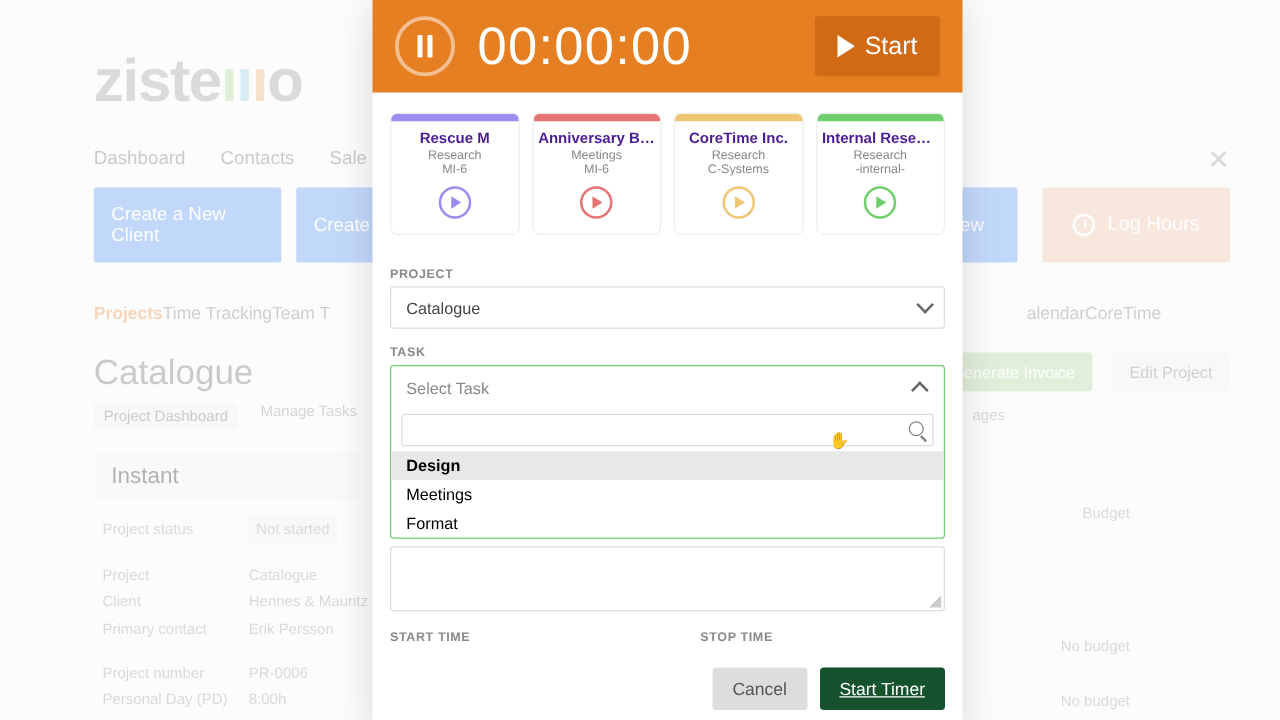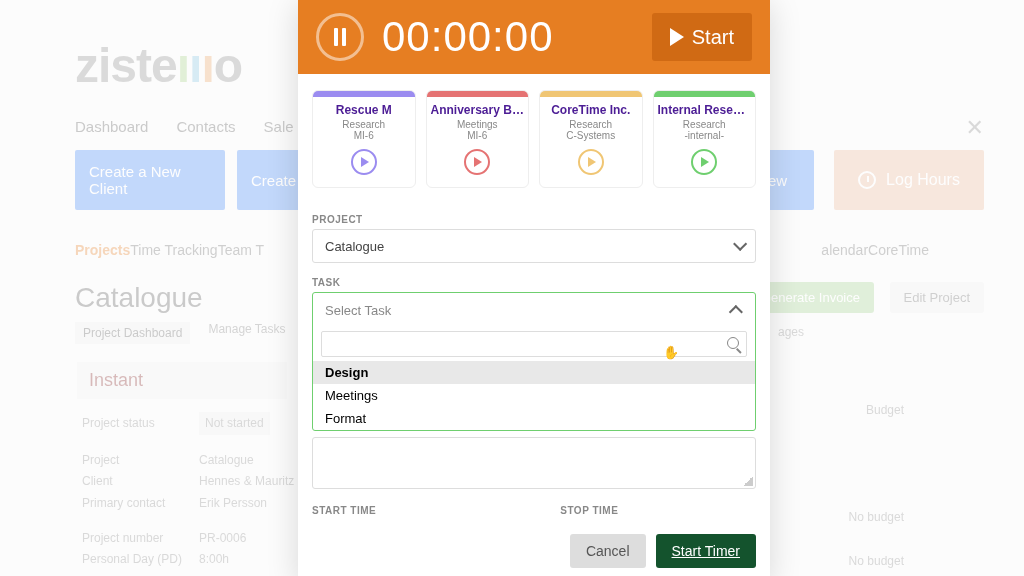--- a/index.html
+++ b/index.html
@@ -27,21 +27,21 @@
 
   .bg-heading { position:absolute; top:282px; left:75px; font-size:28px; color:#555; font-weight:400; }
 
   .bg-tabs { position:absolute; top:322px; left:75px; display:flex; gap:18px; font-size:12px; color:#777; }
   .bg-tabs .active { background:#eee; padding:4px 8px; color:#555; }
 
   .bg-gen { position:absolute; top:282px; right:150px; background:#9ecf8a; color:#fff; padding:8px 14px; font-size:13px; border-radius:3px; }
   .bg-edit { position:absolute; top:282px; right:40px; background:#eee; color:#666; padding:8px 14px; font-size:13px; border-radius:3px;text-align:right; }
   .bg-pages { position:absolute; top:325px; right:220px; font-size:12px; color:#888; }
 
-  .bg-instant { position:absolute; top:362px; left:77px; width:210px; background:#f1f1f1; padding:8px 12px; font-size:18px; color:#7f1d1d; }
+  .bg-instant { position:absolute; top:362px; left:77px; width:210px; background:#f1f1f1; padding:8px 12px; font-size:18px; color:#000000; }
 
   .bg-details { position:absolute; top:410px; left:80px; font-size:12px; color:#888; line-height:1.6; }
   .bg-details td:first-child { width:115px; }
   .bg-details .not-started { background:#eee; padding:2px 6px; display:inline-block; }
 
   .bg-budcol { position:absolute; right:120px; font-size:12px; color:#888; }
   .bg-budhead { top:403px; }
   .bg-bud1 { top:510px; }
   .bg-bud2 { top:554px; }
 

